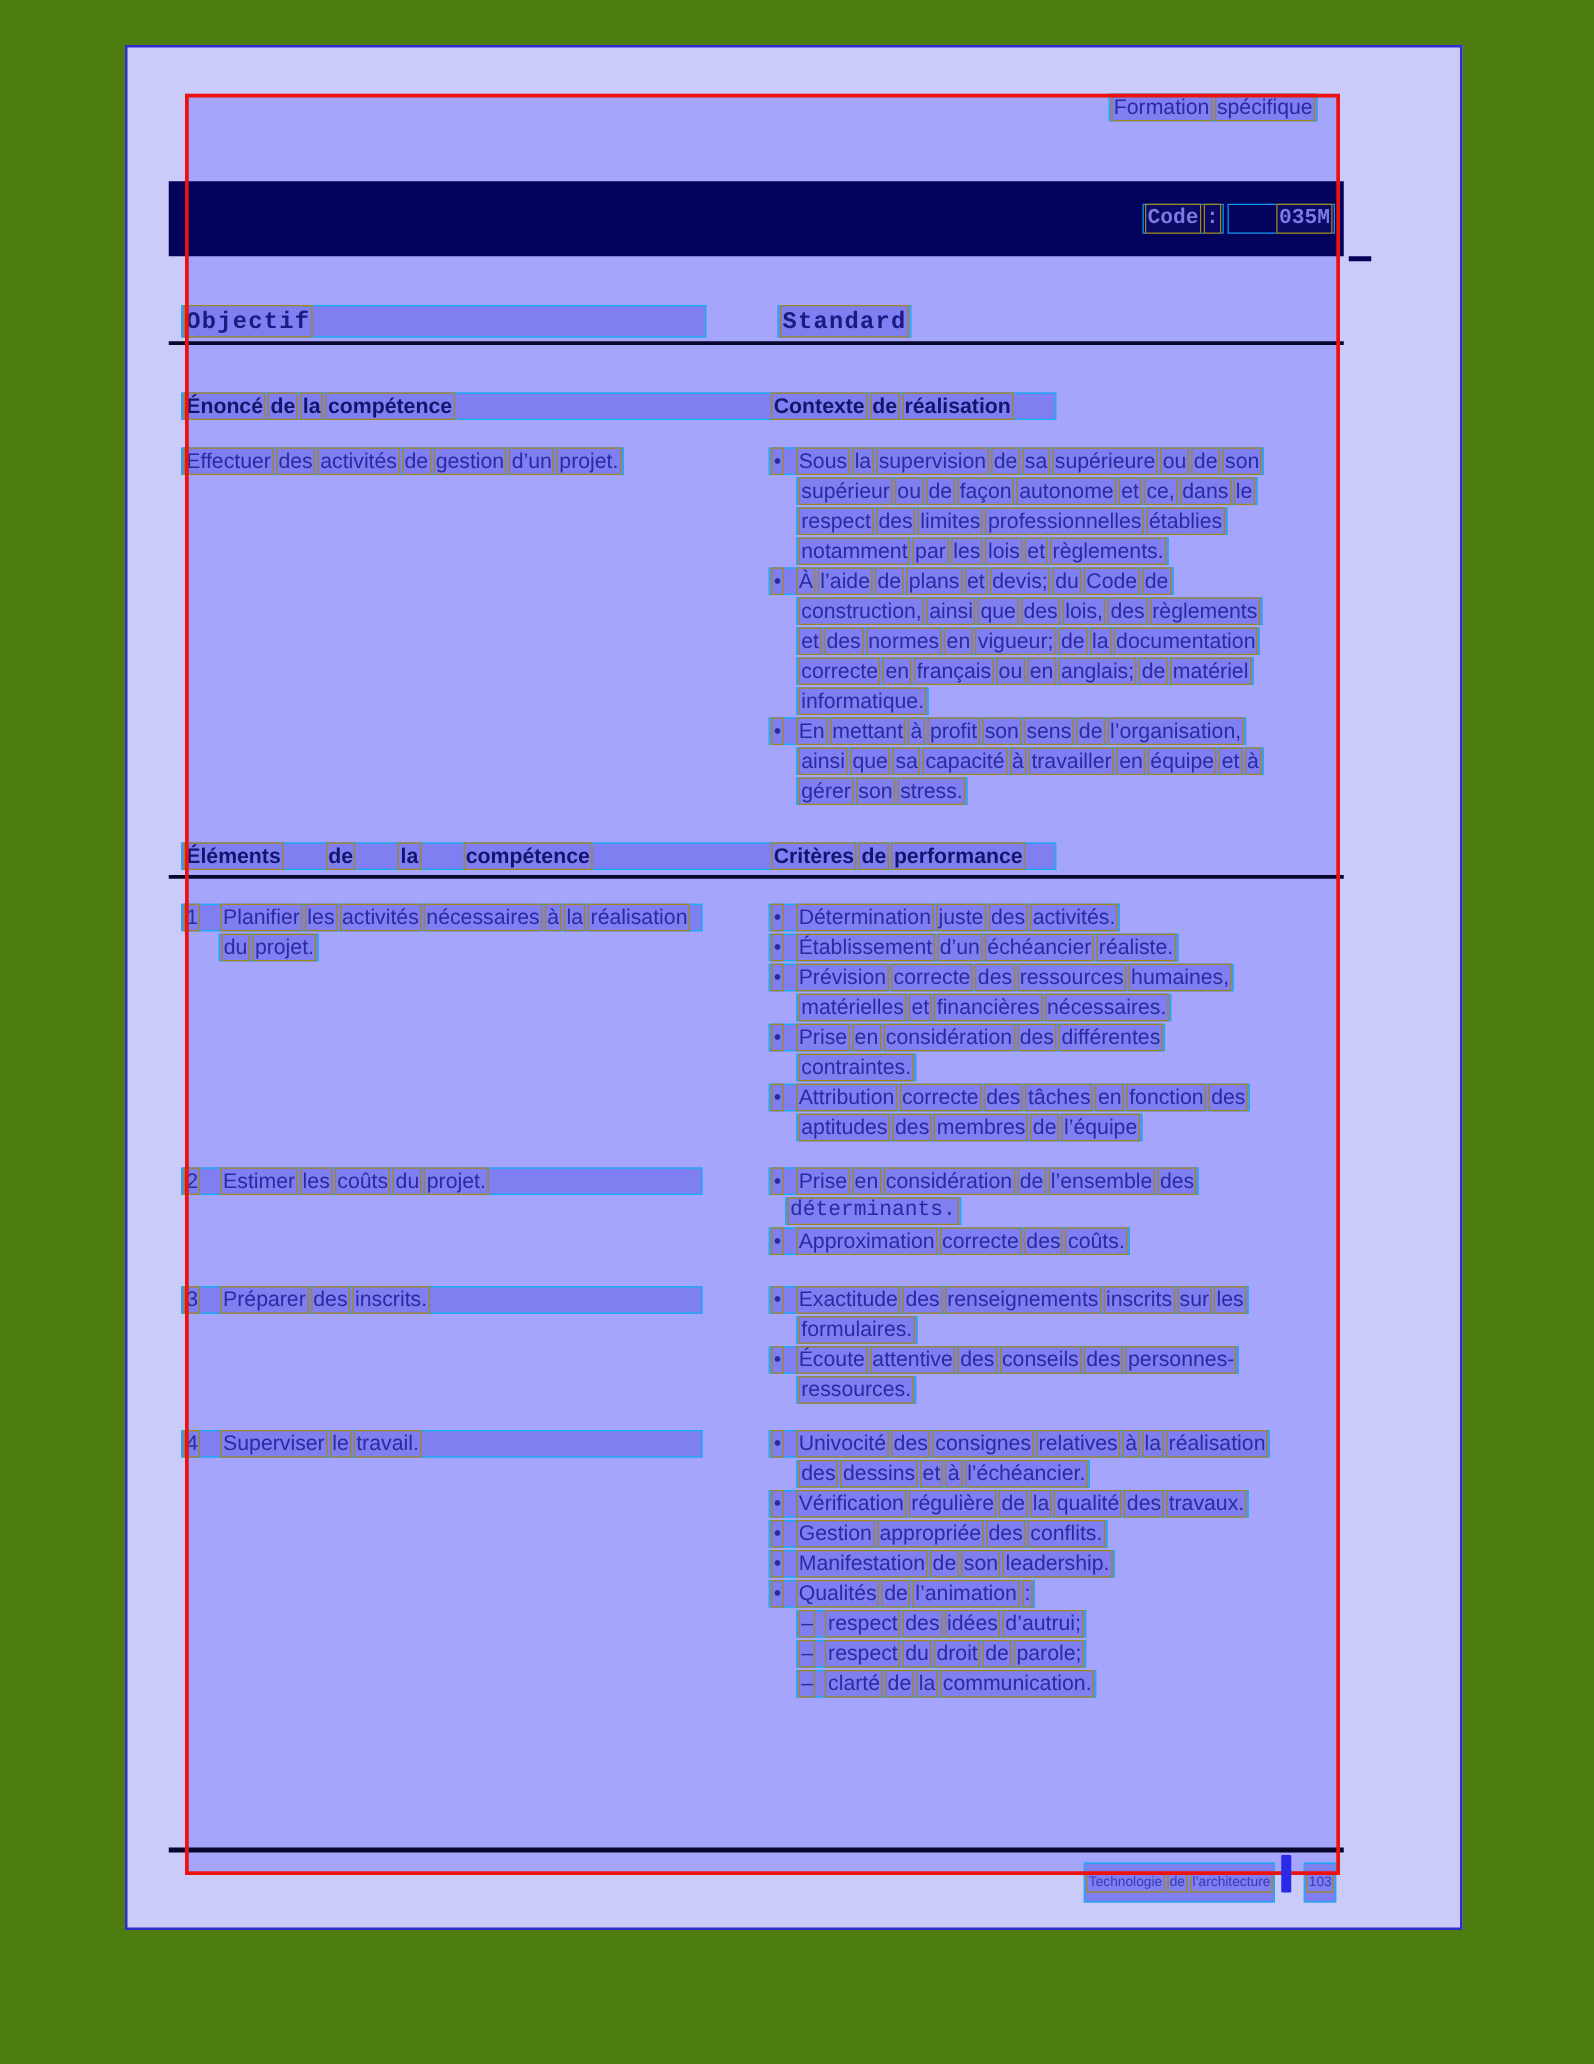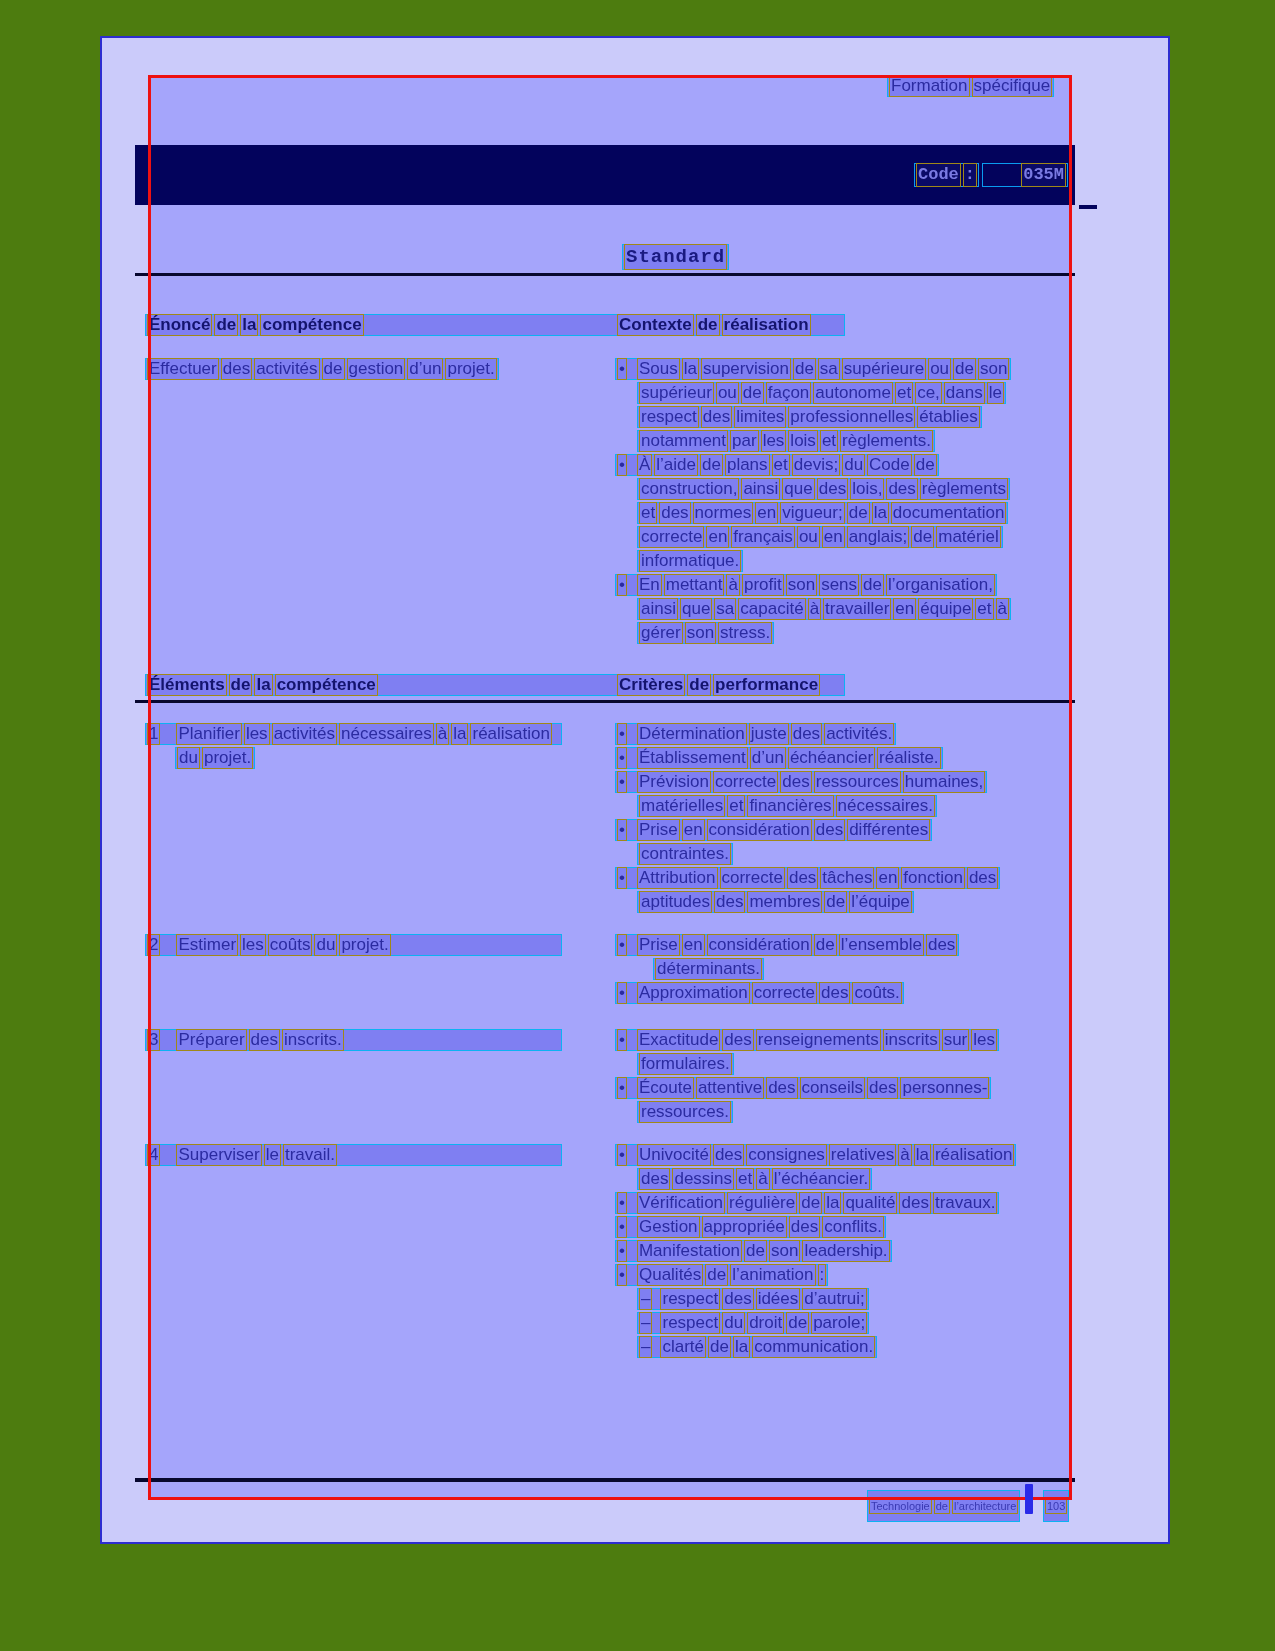--- a/index.html
+++ b/index.html
@@ -77,20 +77,25 @@
     <div class="abs" id="coderow" style="left:812px; top:125px; z-index:12;">
         <div class="line dark">
           <span class="word dark">Code</span>
           <span class="word dark">:</span>
         </div>
         <div class="line dark val">
           <span class="word dark">035M</span>
         </div>
       </div>
 
+    <div class="abs" style="left:43px; top:206px;">
+      <div class="line obj">
+        <span class="word mono">Objectif</span>
+      </div>
+    </div>
     <div class="abs" style="left:520px; top:206px;">
       <div class="line std">
         <span class="word mono">Standard</span>
       </div>
     </div>
 
     <div class="hline" id="hline1"></div>
 
     <div class="abs hdr" id="s1hdr" style="left:43px; top:276px;">
         <div class="line" style="min-width: 700px;">
@@ -229,21 +234,21 @@
           </div>
           <div class="line" style="margin-left: 22px;">
             <span class="word">gérer</span>
             <span class="word">son</span>
             <span class="word">stress.</span>
           </div>
         </div>
     </div>
 
     <div class="abs hdr" id="s2hdr" style="left:43px; top:636px;">
-        <div class="line" style="min-width: 700px;">
+        <div class="line" style="min-width: 700px; gap: 32px;">
           <span class="word">Éléments</span>
           <span class="word">de</span>
           <span class="word">la</span>
           <span class="word">compétence</span>
           <div class="rgrp">
             <span class="word">Critères</span>
             <span class="word">de</span>
             <span class="word">performance</span>
           </div>
         </div>
@@ -350,21 +355,21 @@
             <div class="line">
               <span class="word">•</span>
               <span class="sp" style="width: 8px;"></span>
               <span class="word">Prise</span>
               <span class="word">en</span>
               <span class="word">considération</span>
               <span class="word">de</span>
               <span class="word">l’ensemble</span>
               <span class="word">des</span>
             </div>
-            <div class="line" style="margin-left: 38px;">
+            <div class="line" style="margin-left: 13px; font-family: Liberation Mono, monospace;">
               <span class="word">déterminants.</span>
             </div>
             <div class="line">
               <span class="word">•</span>
               <span class="sp" style="width: 8px;"></span>
               <span class="word">Approximation</span>
               <span class="word">correcte</span>
               <span class="word">des</span>
               <span class="word">coûts.</span>
             </div>

